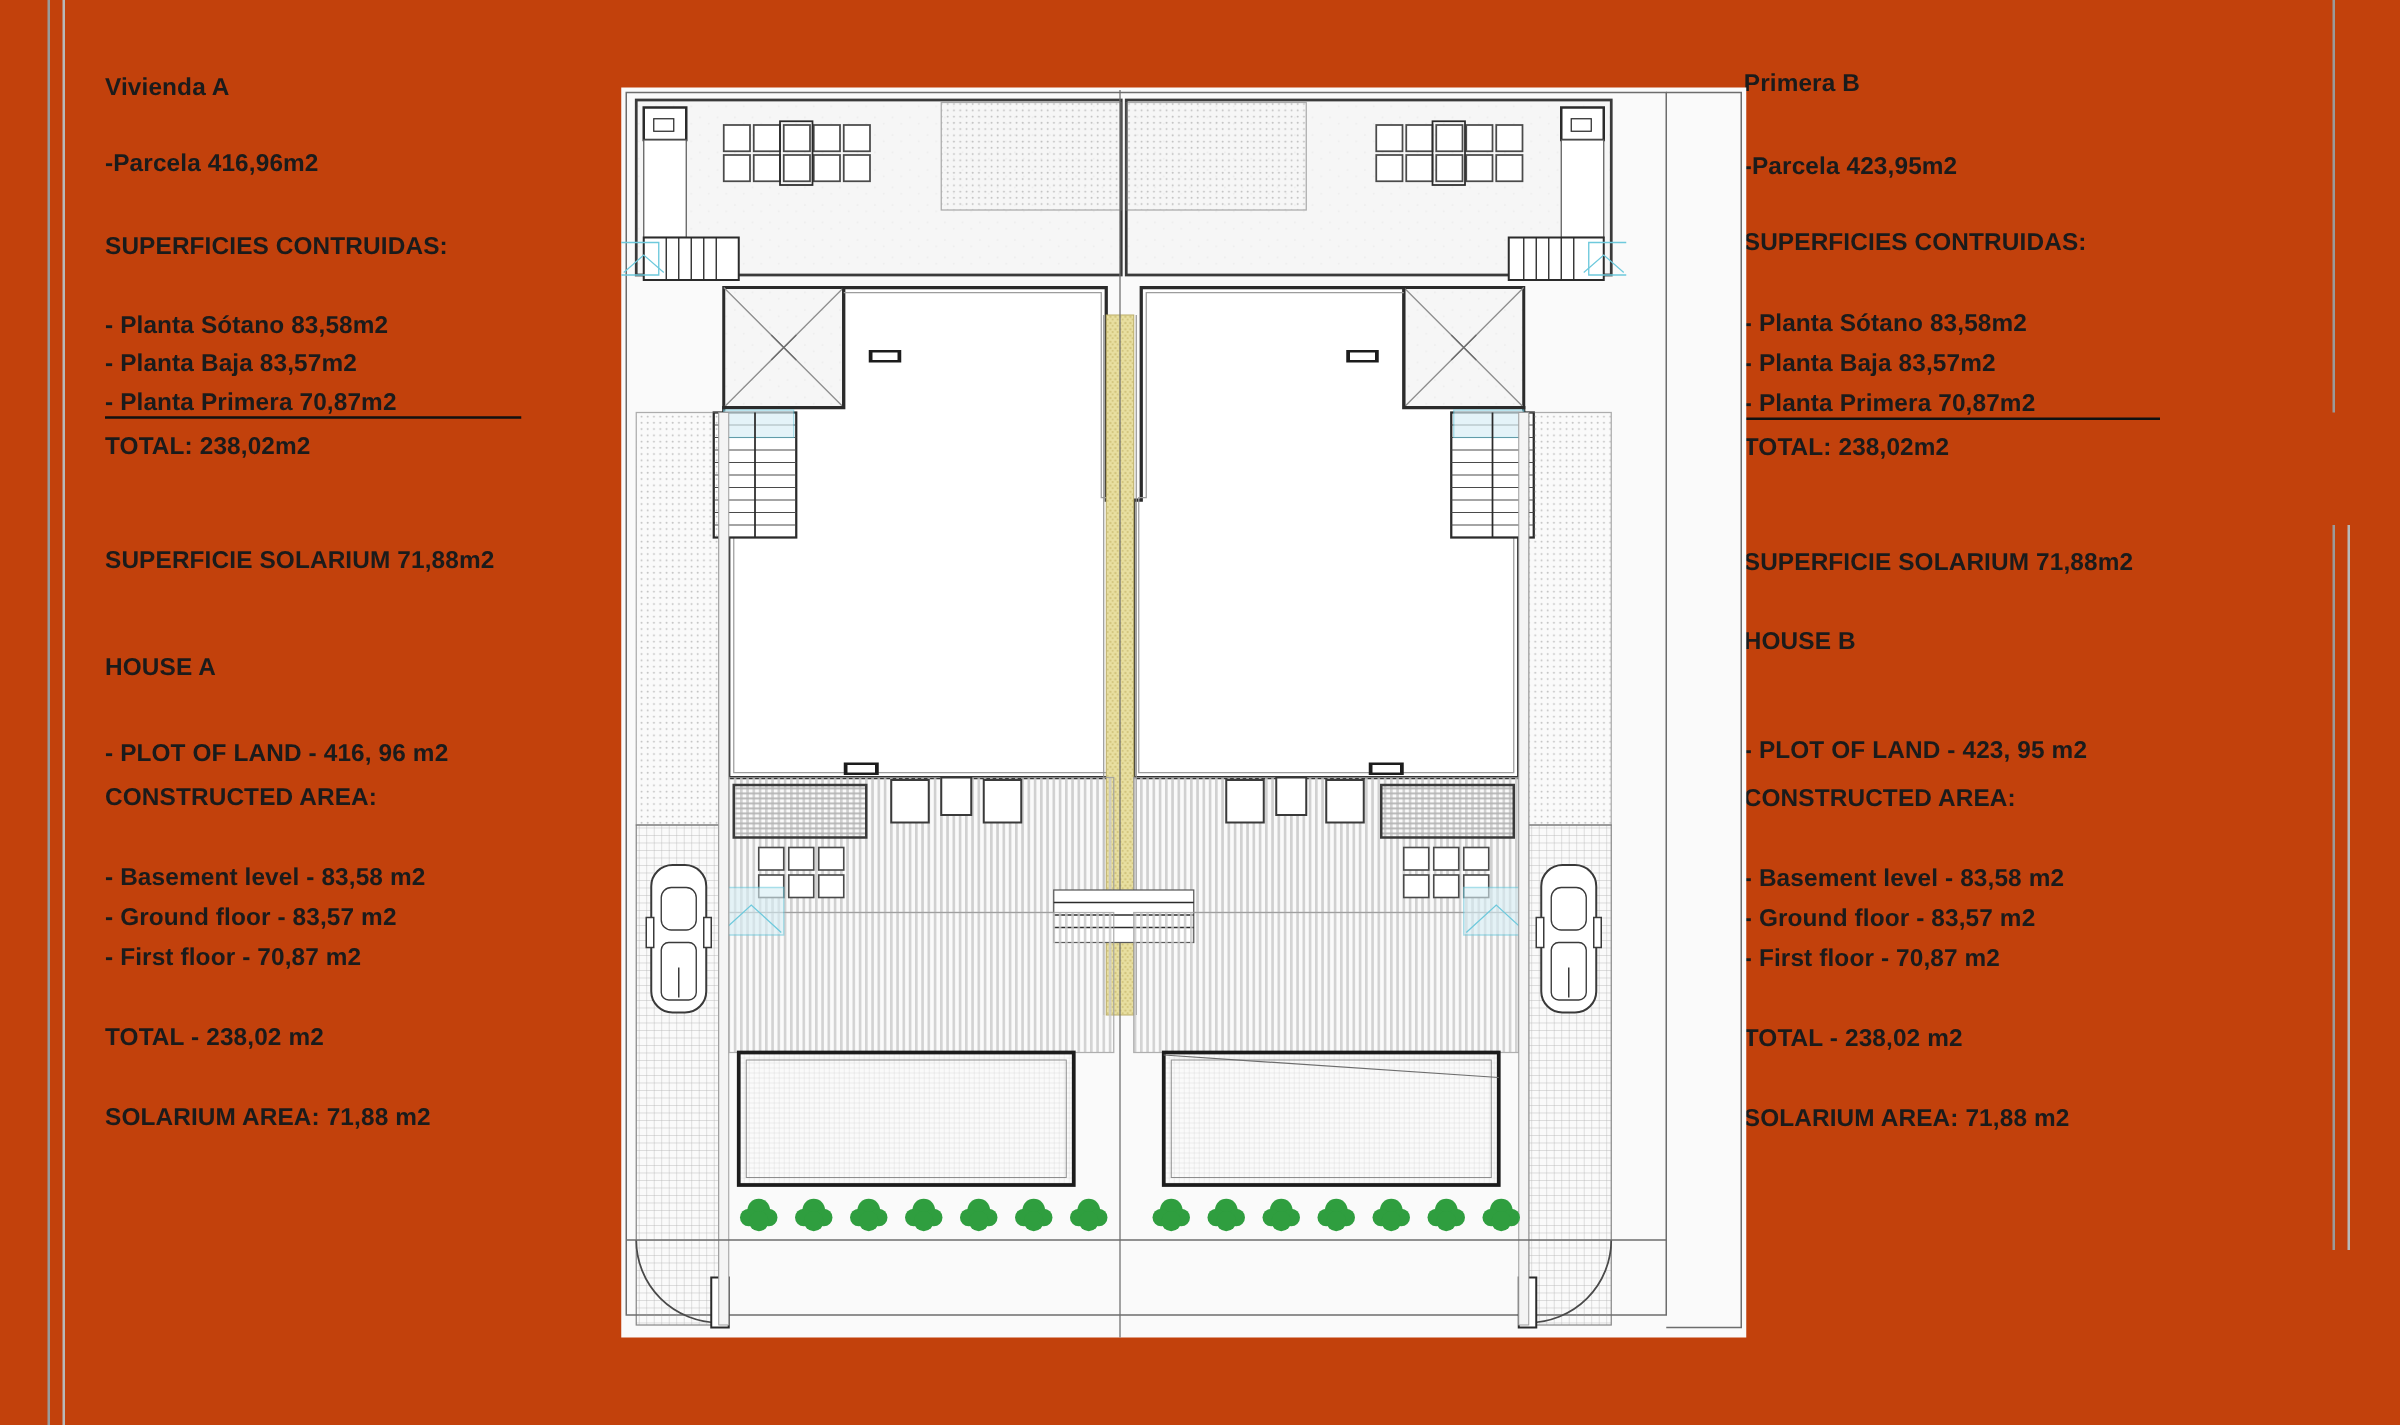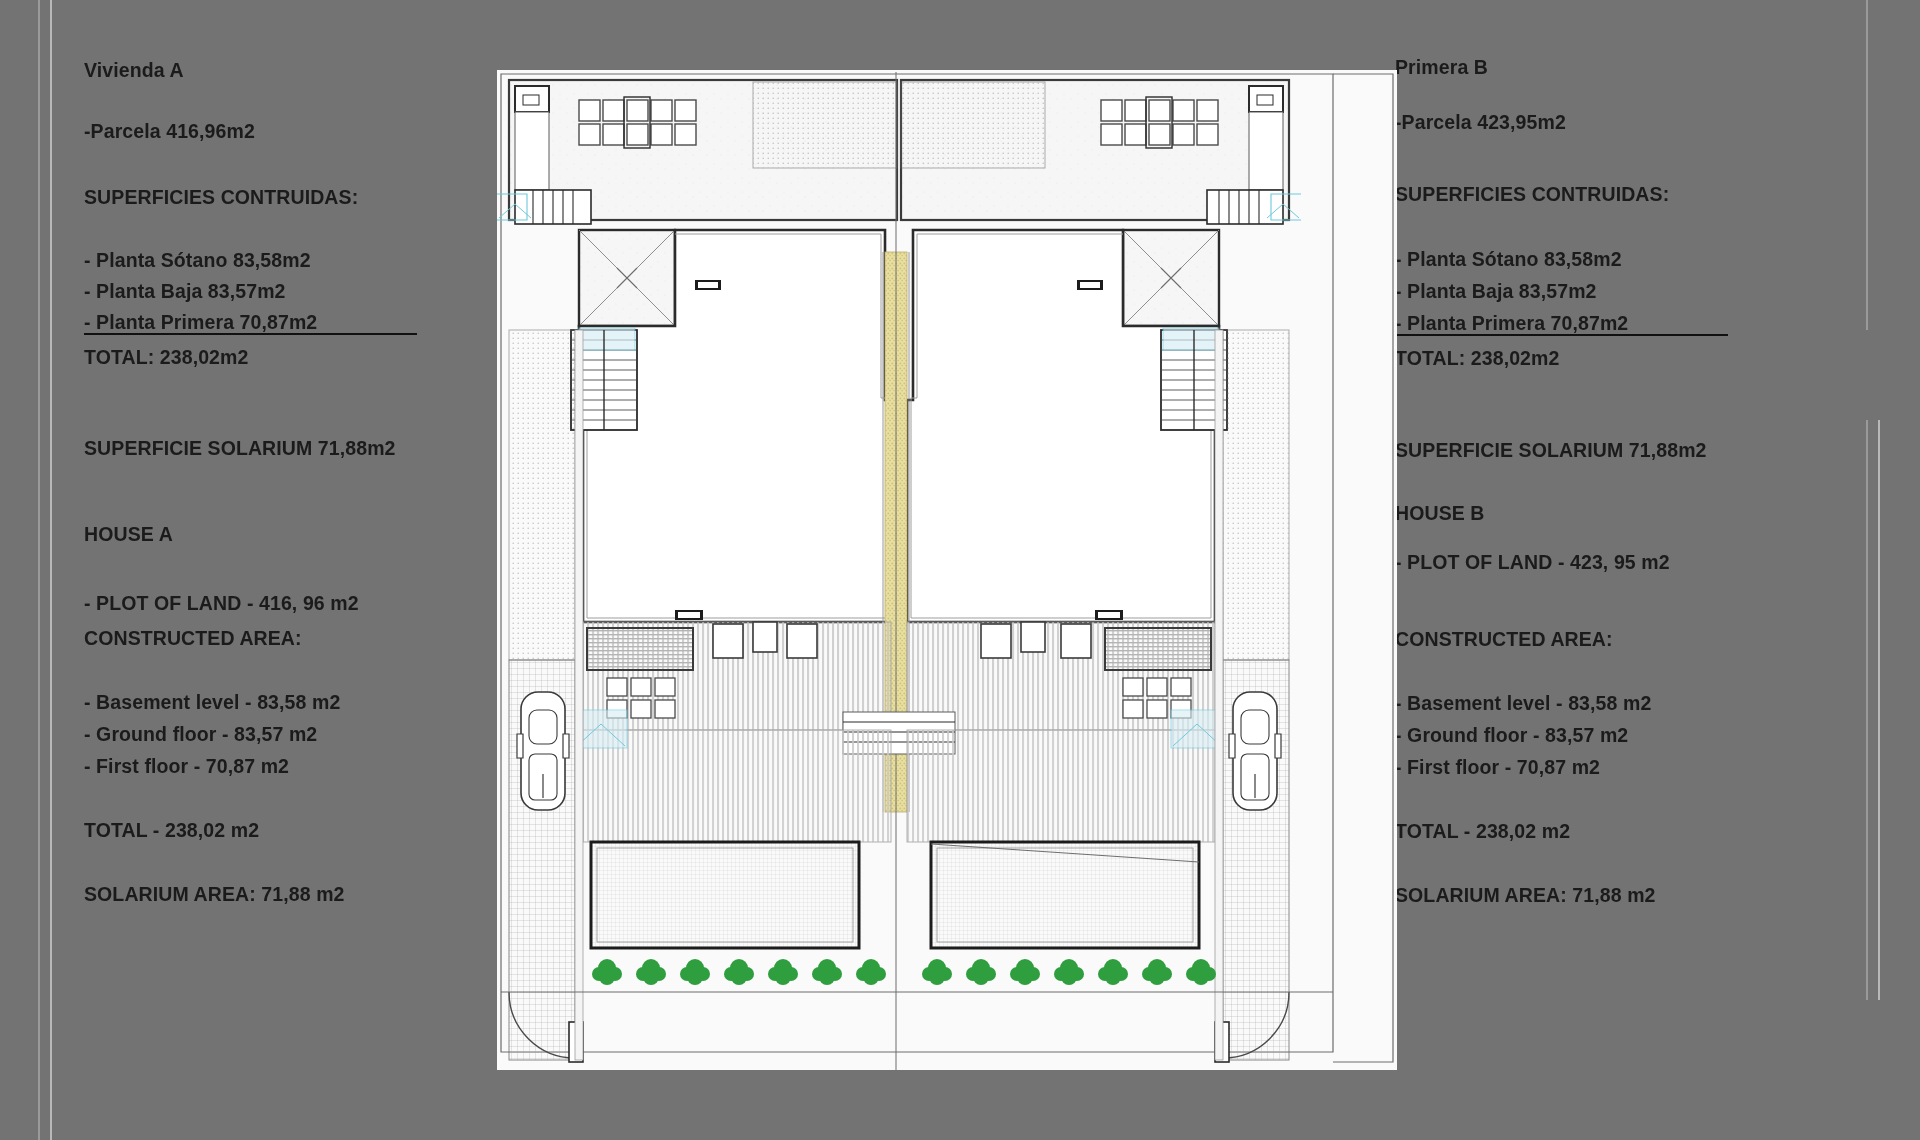--- a/index.html
+++ b/index.html
@@ -3,21 +3,21 @@
 <meta charset="utf-8">
 <style>
   html,body{margin:0;padding:0;}
   body{
     width:1920px;height:1140px;
     background:#ffffff;
     font-family:"Liberation Sans", sans-serif;
     overflow:hidden;
     position:relative;
   }
-  .page{position:absolute;inset:0;background:#737373;text-decoration:underline;}
+  .page{position:absolute;inset:0;background:#c2410c;text-decoration:underline;}
 
   
   .vrule{position:absolute;background:#9a9a9a;}
   .vrule.thin{width:1px;background:#b8b8b8;}
 
   
   .txtcol{position:absolute;top:0;width:420px;color:#1b1b1b;}
   .txtcol .line{
     font-weight:bold;
     font-size:19.5px;
@@ -62,29 +62,29 @@
     <div class="line" style="top:628px;">CONSTRUCTED AREA:</div>
     <div class="line" style="top:692px;">- Basement level - 83,58 m2</div>
     <div class="line" style="top:724px;">- Ground floor - 83,57 m2</div>
     <div class="line" style="top:756px;">- First floor - 70,87 m2</div>
     <div class="line" style="top:820px;"> TOTAL - 238,02 m2</div>
     <div class="line" style="top:884px;"> SOLARIUM AREA: 71,88 m2</div>
   </div>
 
   <div class="txtcol" style="left:1395px;">
     <div class="line" style="top:57px;">Primera B</div>
-    <div class="line" style="top:112px;">-Parcela 423,95m2</div>
+    <div class="line" style="top:123px;">-Parcela 423,95m2</div>
     <div class="line" style="top:184px;">SUPERFICIES CONTRUIDAS:</div>
     <div class="line" style="top:249px;">- Planta Sótano 83,58m2</div>
     <div class="line" style="top:281px;">- Planta Baja 83,57m2</div>
     <div class="line uline" style="top:313px;">- Planta Primera 70,87m2</div>
     <div class="line" style="top:348px;">TOTAL: 238,02m2</div>
     <div class="line" style="top:440px;">SUPERFICIE SOLARIUM 71,88m2</div>
     <div class="line" style="top:503px;">HOUSE B</div>
-    <div class="line" style="top:552px;">- PLOT OF LAND - 423, 95 m2</div>
+    <div class="line" style="top:590px;">- PLOT OF LAND - 423, 95 m2</div>
     <div class="line" style="top:629px;">CONSTRUCTED AREA:</div>
     <div class="line" style="top:693px;">- Basement level - 83,58 m2</div>
     <div class="line" style="top:725px;">- Ground floor - 83,57 m2</div>
     <div class="line" style="top:757px;">- First floor - 70,87 m2</div>
     <div class="line" style="top:821px;"> TOTAL - 238,02 m2</div>
     <div class="line" style="top:885px;"> SOLARIUM AREA: 71,88 m2</div>
   </div>
 
   <div id="plan">
   <svg width="920" height="1020" viewBox="0 0 920 1020" xmlns="http://www.w3.org/2000/svg">

